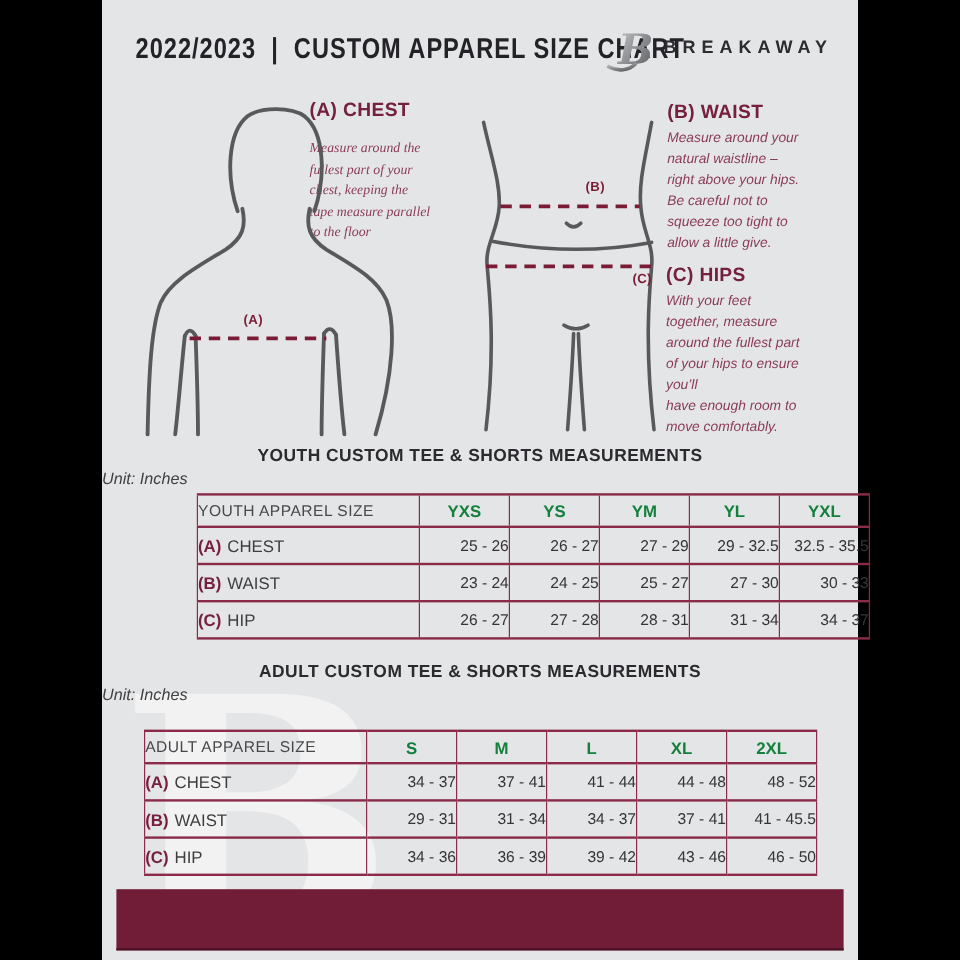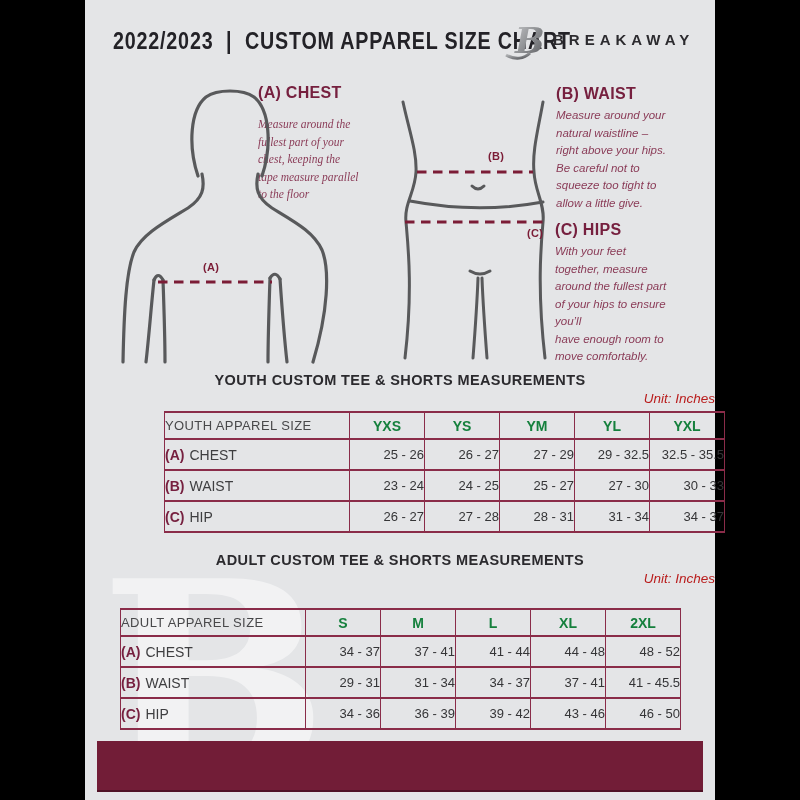--- a/index.html
+++ b/index.html
@@ -20,21 +20,21 @@
   .a-head{left:173px;top:84px;} .a-body{left:173px;top:116px;width:150px;font-family:Liberation Serif, serif;}
   .b-head{left:471px;top:85px;} .b-body{left:471px;top:107px;width:150px;}
   .c-head{left:470px;top:221px;} .c-body{left:470px;top:243px;width:152px;}
 
   .dlabel{font-size:11px;font-weight:bold;color:#7b1c36;letter-spacing:.3px;z-index:3;}
   .figure{z-index:1;}
 
   
   .tbl-title{left:0;width:630px;text-align:center;font-weight:bold;font-size:14.5px;
              color:#2b2a2e;letter-spacing:.4px;z-index:2;}
-  .tbl-unit{left:0;width:630px;text-align:right;font-style:italic;font-size:13.5px;color:#b91c1c;z-index:2;}
+  .tbl-unit{left:0;width:630px;text-align:left;font-style:italic;font-size:13.5px;color:#404040;z-index:2;}
   .yt-title{top:372px;} .yt-unit{top:391px;}
   .ad-title{top:552px;} .ad-unit{top:571px;}
 
   
   .size-table{border-collapse:collapse;table-layout:fixed;width:560px;z-index:2;}
   .yt-table{left:35px;top:411px;margin-left:44px;} .ad-table{left:35px;top:608px;}
   .size-table td,.size-table th{border-top:2px solid #8a2c49;border-bottom:2px solid #8a2c49;
       border-left:1.5px solid #8a2c49;border-right:1.5px solid #8a2c49;padding:0;}
   .hrow{height:27px;} .drow{height:31px;}
   .size-col{text-align:left;padding-left:12px;font-size:13px;font-weight:normal;color:#48484a;letter-spacing:.4px;}

